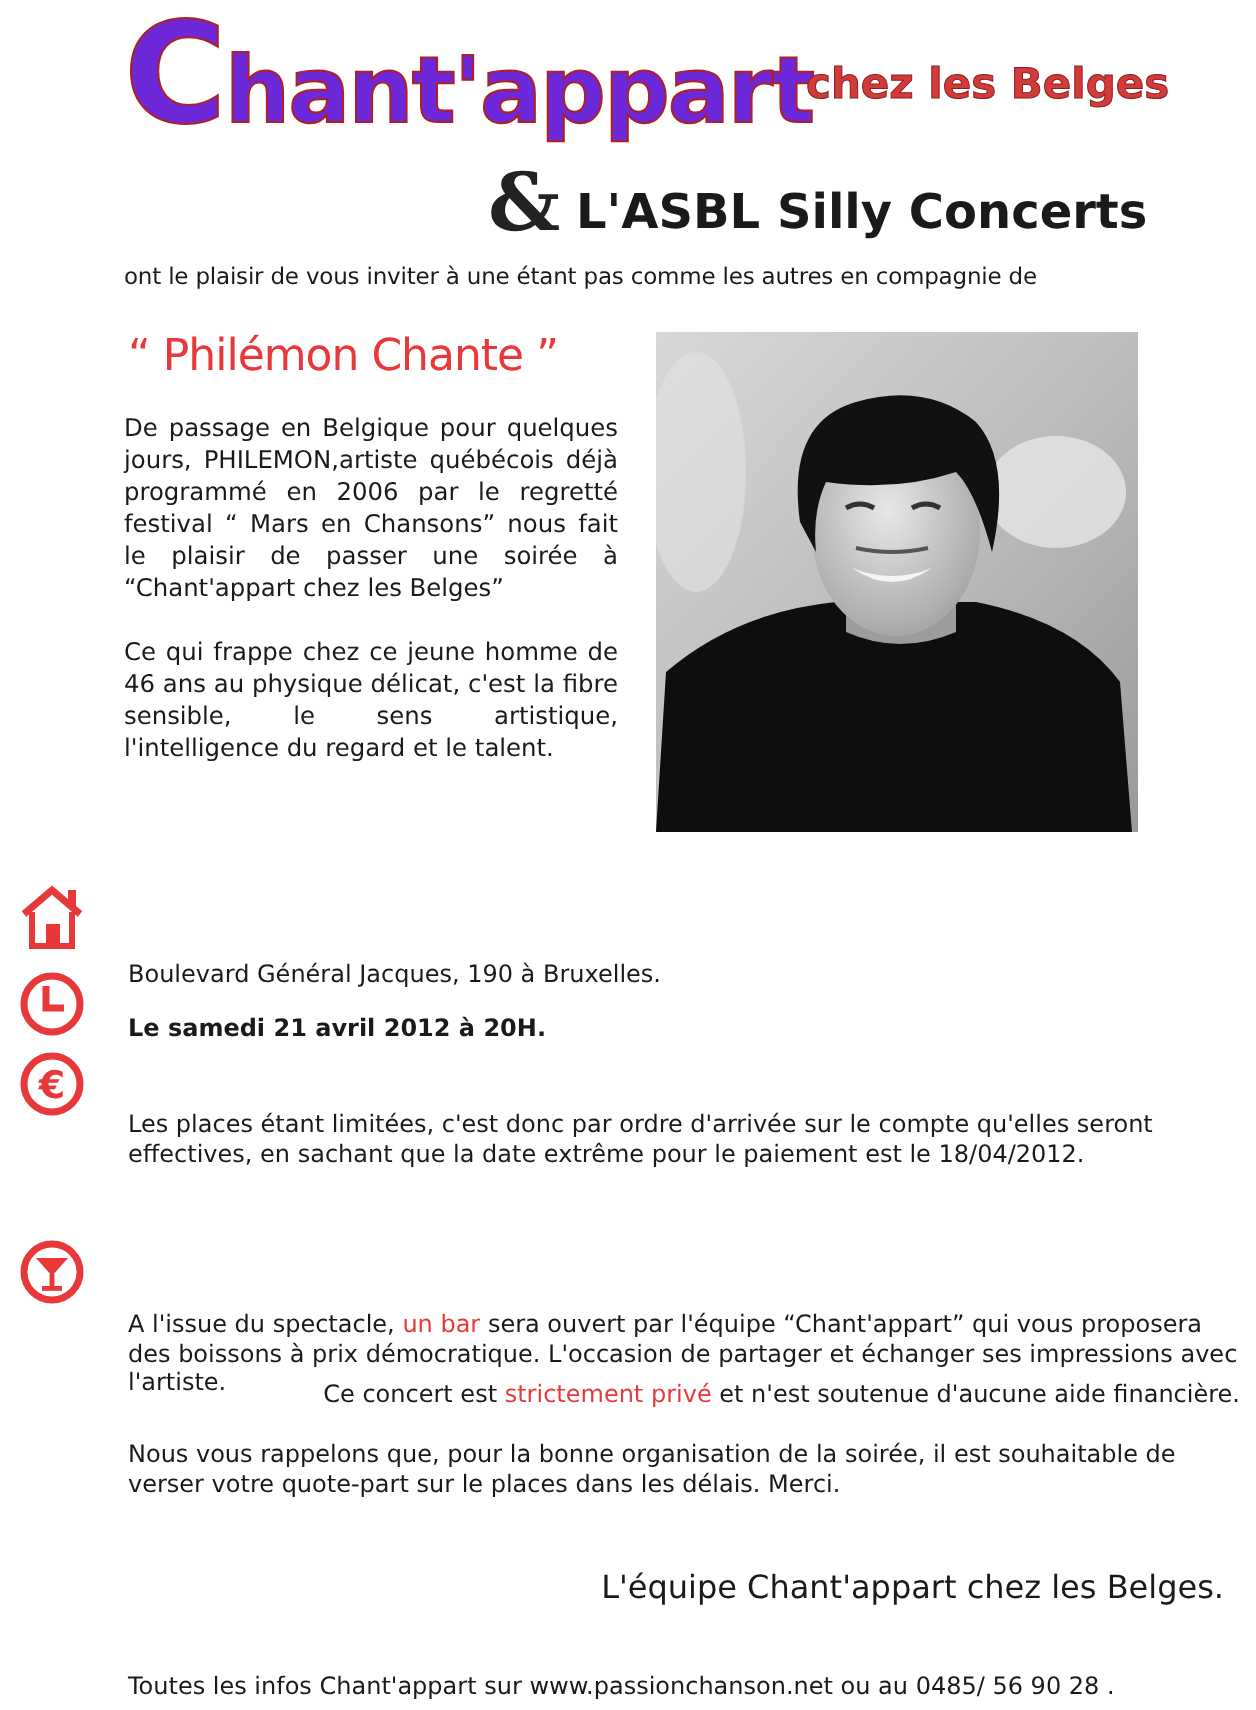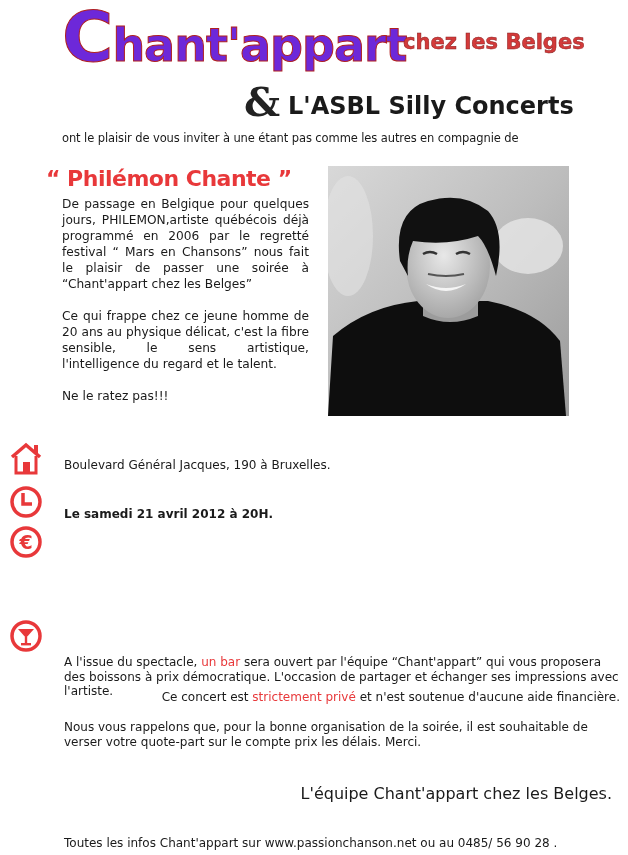--- a/index.html
+++ b/index.html
@@ -13,31 +13,31 @@
                color:#6d28d9; font-size:46px; letter-spacing:-1px; white-space:nowrap;
                -webkit-text-stroke:1px #b02020; }
   #logo-main .bigc { font-size:70px; line-height:70px; }
   #logo-sub { left:403px; top:30px; color:#d33a3a; font-weight:bold; font-size:21px;
               white-space:nowrap; -webkit-text-stroke:0.5px #8a2020; }
   #ampersand { left:244px; top:78px; font-size:40px; font-weight:bold; color:#222; font-family:"DejaVu Serif", serif; }
   #asbl { left:288px; top:92px; font-size:24px; font-weight:bold; color:#1a1a1a; white-space:nowrap; }
   #invite { left:62px; top:131px; font-size:11.5px; white-space:nowrap; letter-spacing:-0.1px; }
 
   
-  #artist-title { left:46px; top:166px; font-size:22px; font-weight:bold; color:#e8383a;
+  #artist-title { left:64px; top:166px; font-size:22px; font-weight:normal; color:#e8383a;
                   white-space:nowrap; letter-spacing:-0.5px; }
   #artist-body { left:62px; top:196px; width:247px; font-size:12.2px; line-height:16px; text-align:justify; }
-  #artist-body p { margin:0 0 16px 0; }
+  #artist-body p { margin:10px 0 16px 0; }
   #photo { left:328px; top:166px; width:241px; height:250px; overflow:hidden; background:#c9c9c9; }
 
   
   .icon { position:absolute; left:8px; width:36px; height:36px; }
   .info { position:absolute; left:64px; font-size:12px; line-height:14.5px; width:556px; }
   .info p { margin:0; }
-  #address { top:458px; }
+  #address { top:480px; }
   #date { top:507px;font-weight:bold; }
   #payment { top:555px; }
   #bar { top:655px; }
   #private { top:690px;text-align:right; }
   #reminder { top:720px; }
   #signature { position:absolute; right:16px; top:784px; font-size:16px; white-space:nowrap; }
   #footer { top:836px; white-space:nowrap; }
 </style>
 </head>
 <body>
@@ -46,22 +46,21 @@
   <span class="bigc">C</span><span>hant'appart</span>
 </div>
 <div id="logo-sub" class="abs">chez les Belges</div>
 <div id="ampersand" class="abs">&amp;</div>
 <div id="asbl" class="abs">L'ASBL Silly Concerts</div>
 <div id="invite" class="abs">ont le plaisir de vous inviter à une étant pas comme les autres en compagnie de</div>
 
 <div id="artist-title" class="abs">“ Philémon Chante ”</div>
 <div id="artist-body" class="abs">
   <p>De passage en Belgique pour quelques jours, PHILEMON,artiste québécois déjà programmé en 2006 par le regretté festival “ Mars en Chansons” nous fait le plaisir de passer une soirée à “Chant'appart chez les Belges”</p>
-  <p>Ce qui frappe chez ce jeune homme de 20 ans au physique délicat, c'est la fibre sensible, le sens artistique, l'intelligence du regard et le talent.</p>
-  <p>Ne le ratez pas!!!</p>
+  <p>Ce qui frappe chez ce jeune homme de 46 ans au physique délicat, c'est la fibre sensible, le sens artistique, l'intelligence du regard et le talent.</p>
 </div>
 <div id="photo" class="abs" title="Portrait noir et blanc de Philémon">
   <svg width="241" height="250" viewBox="0 0 241 250">
     <defs>
       <linearGradient id="bg" x1="0" y1="0" x2="1" y2="1">
         <stop offset="0" stop-color="#d8d8d8"></stop>
         <stop offset="0.5" stop-color="#bdbdbd"></stop>
         <stop offset="1" stop-color="#9a9a9a"></stop>
       </linearGradient>
       <radialGradient id="face" cx="0.45" cy="0.4" r="0.6">
@@ -101,33 +100,34 @@
   <circle cx="18" cy="18" r="14" stroke="#e8383a" stroke-width="3.5" fill="none"></circle>
   <path d="M15 9 L15 20 L24 20" stroke="#e8383a" stroke-width="3.5" fill="none"></path>
 </svg>
 <div id="date" class="info">Le samedi 21 avril 2012 à 20H.</div>
 
 <svg class="icon" style="top:524px;" viewBox="0 0 36 36">
   <circle cx="18" cy="18" r="14" stroke="#e8383a" stroke-width="3.5" fill="none"></circle>
   <text x="18" y="25" text-anchor="middle" font-family="DejaVu Sans, sans-serif" font-weight="bold" font-size="19" fill="#e8383a">€</text>
 </svg>
 <div id="payment" class="info">
+  <p>Les places étant limitées, c'est donc par ordre d'arrivée sur le compte qu'elles seront effectives, en sachant que la date extrême pour le paiement est le 18/04/2012.</p>
 </div>
 
 <svg class="icon" style="top:618px;" viewBox="0 0 36 36">
   <circle cx="18" cy="18" r="14" stroke="#e8383a" stroke-width="3.5" fill="none"></circle>
   <path d="M10 11 L26 11 L18 20 Z" fill="#e8383a"></path>
   <rect x="16.8" y="19" width="2.4" height="6" fill="#e8383a"></rect>
   <rect x="13" y="25" width="10" height="2.4" fill="#e8383a"></rect>
 </svg>
 <div id="bar" class="info">
   <span>A l'issue du spectacle, </span><span class="red">un bar</span><span> sera ouvert par l'équipe “Chant'appart” qui vous proposera des boissons à prix démocratique. L'occasion de partager et échanger ses impressions avec l'artiste.</span>
 </div>
 
 <div id="private" class="info">
   <span>Ce concert est </span><span class="red">strictement privé</span><span> et n'est soutenue d'aucune aide financière.</span>
 </div>
 
-<div id="reminder" class="info">Nous vous rappelons que, pour la bonne organisation de la soirée,  il est souhaitable de verser votre quote-part sur le compte prix les délais. Merci.</div>
+<div id="reminder" class="info">Nous vous rappelons que, pour la bonne organisation de la soirée,  il est souhaitable de verser votre quote-part sur le places dans les délais. Merci.</div>
 
 <div id="signature">L'équipe Chant'appart chez les Belges.</div>
 
 <div id="footer" class="info">Toutes les infos Chant'appart sur www.passionchanson.net  ou au 0485/ 56 90 28 .</div>
 
 </body></html>

